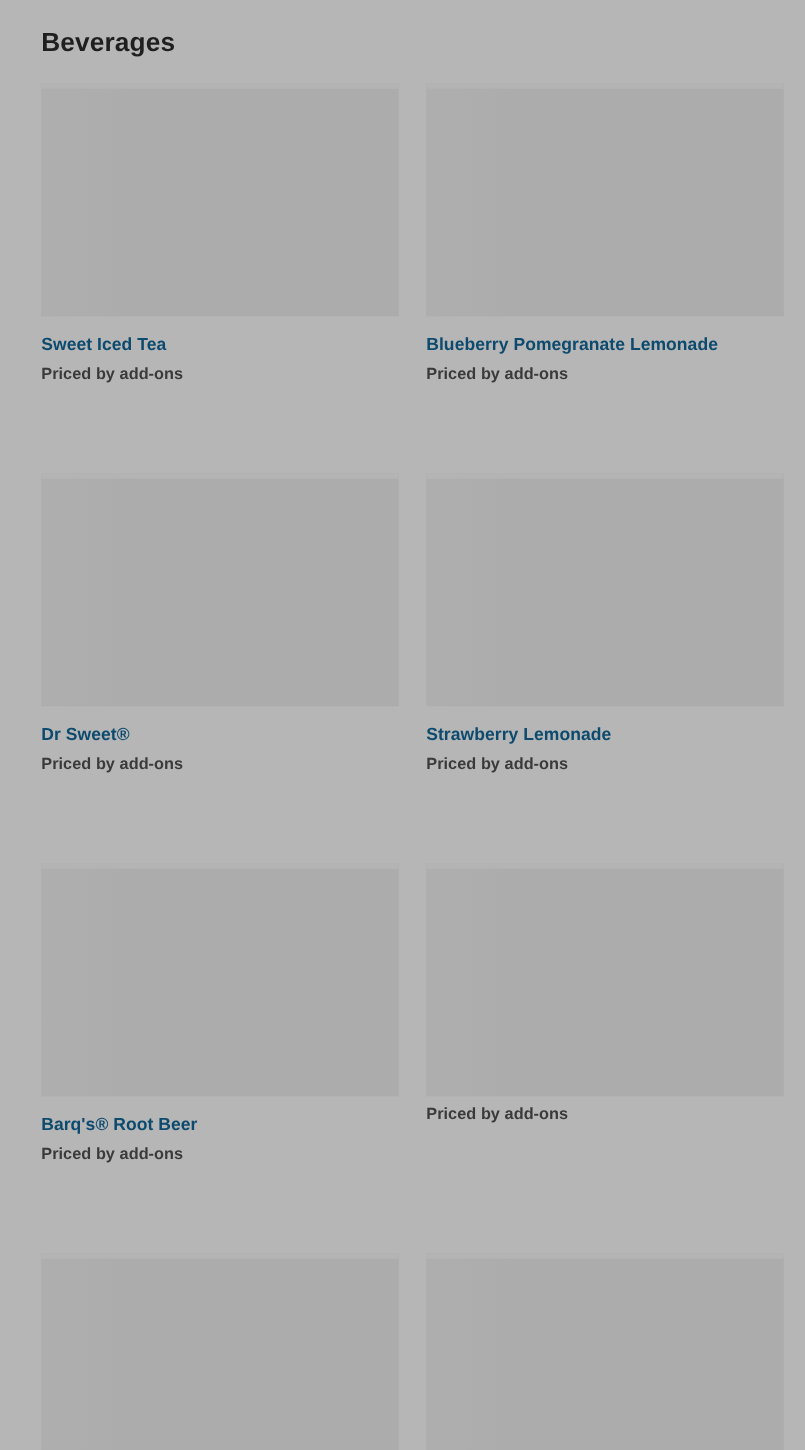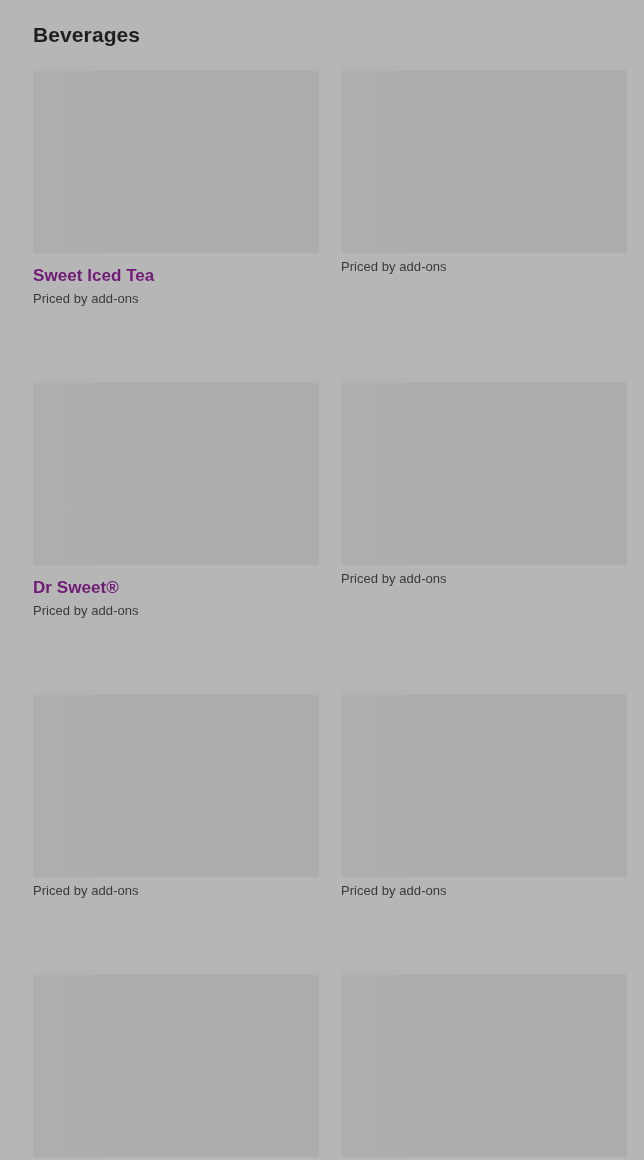--- a/index.html
+++ b/index.html
@@ -82,34 +82,34 @@
     top: 4px;
     width: 74px;
     height: 182px;
     background: linear-gradient(to right, #b0b0b0 0%, #aeaeae 60%, #acacac 100%);
     opacity: 0.55;
   }
 
   .item-name {
     display: block;
     margin: 13px 0 0 0;
-    font-size: 17px;
+    font-size: 14px;
     line-height: 19px;
     font-weight: bold;
-    color: #701a75;
+    color: #0c4a6e;
     letter-spacing: 0.05px;
     white-space: nowrap;
   }
 
   .item-price-note {
     display: block;
     margin: 5px 0 0 0;
     font-size: 13px;
     line-height: 17px;
-    font-weight: normal;
+    font-weight: bold;
     color: #3a3a3a;
     letter-spacing: 0.05px;
   }
 </style>
 </head>
 <body>
 
 <div class="page">
 
   <h1 class="category-heading">Beverages</h1>
@@ -117,36 +117,39 @@
   <div class="menu-grid">
 
     <div class="menu-item">
       <div class="item-image"></div>
       <span class="item-name">Sweet Iced Tea</span>
       <span class="item-price-note">Priced by add-ons</span>
     </div>
 
     <div class="menu-item">
       <div class="item-image"></div>
+      <span class="item-name">Blueberry Pomegranate Lemonade</span>
       <span class="item-price-note">Priced by add-ons</span>
     </div>
 
     <div class="menu-item">
       <div class="item-image"></div>
       <span class="item-name">Dr Sweet®</span>
       <span class="item-price-note">Priced by add-ons</span>
     </div>
 
     <div class="menu-item">
       <div class="item-image"></div>
+      <span class="item-name">Strawberry Lemonade</span>
       <span class="item-price-note">Priced by add-ons</span>
     </div>
 
     <div class="menu-item">
       <div class="item-image"></div>
+      <span class="item-name">Barq's® Root Beer</span>
       <span class="item-price-note">Priced by add-ons</span>
     </div>
 
     <div class="menu-item">
       <div class="item-image"></div>
       <span class="item-price-note">Priced by add-ons</span>
     </div>
 
     <div class="menu-item">
       <div class="item-image"></div>

